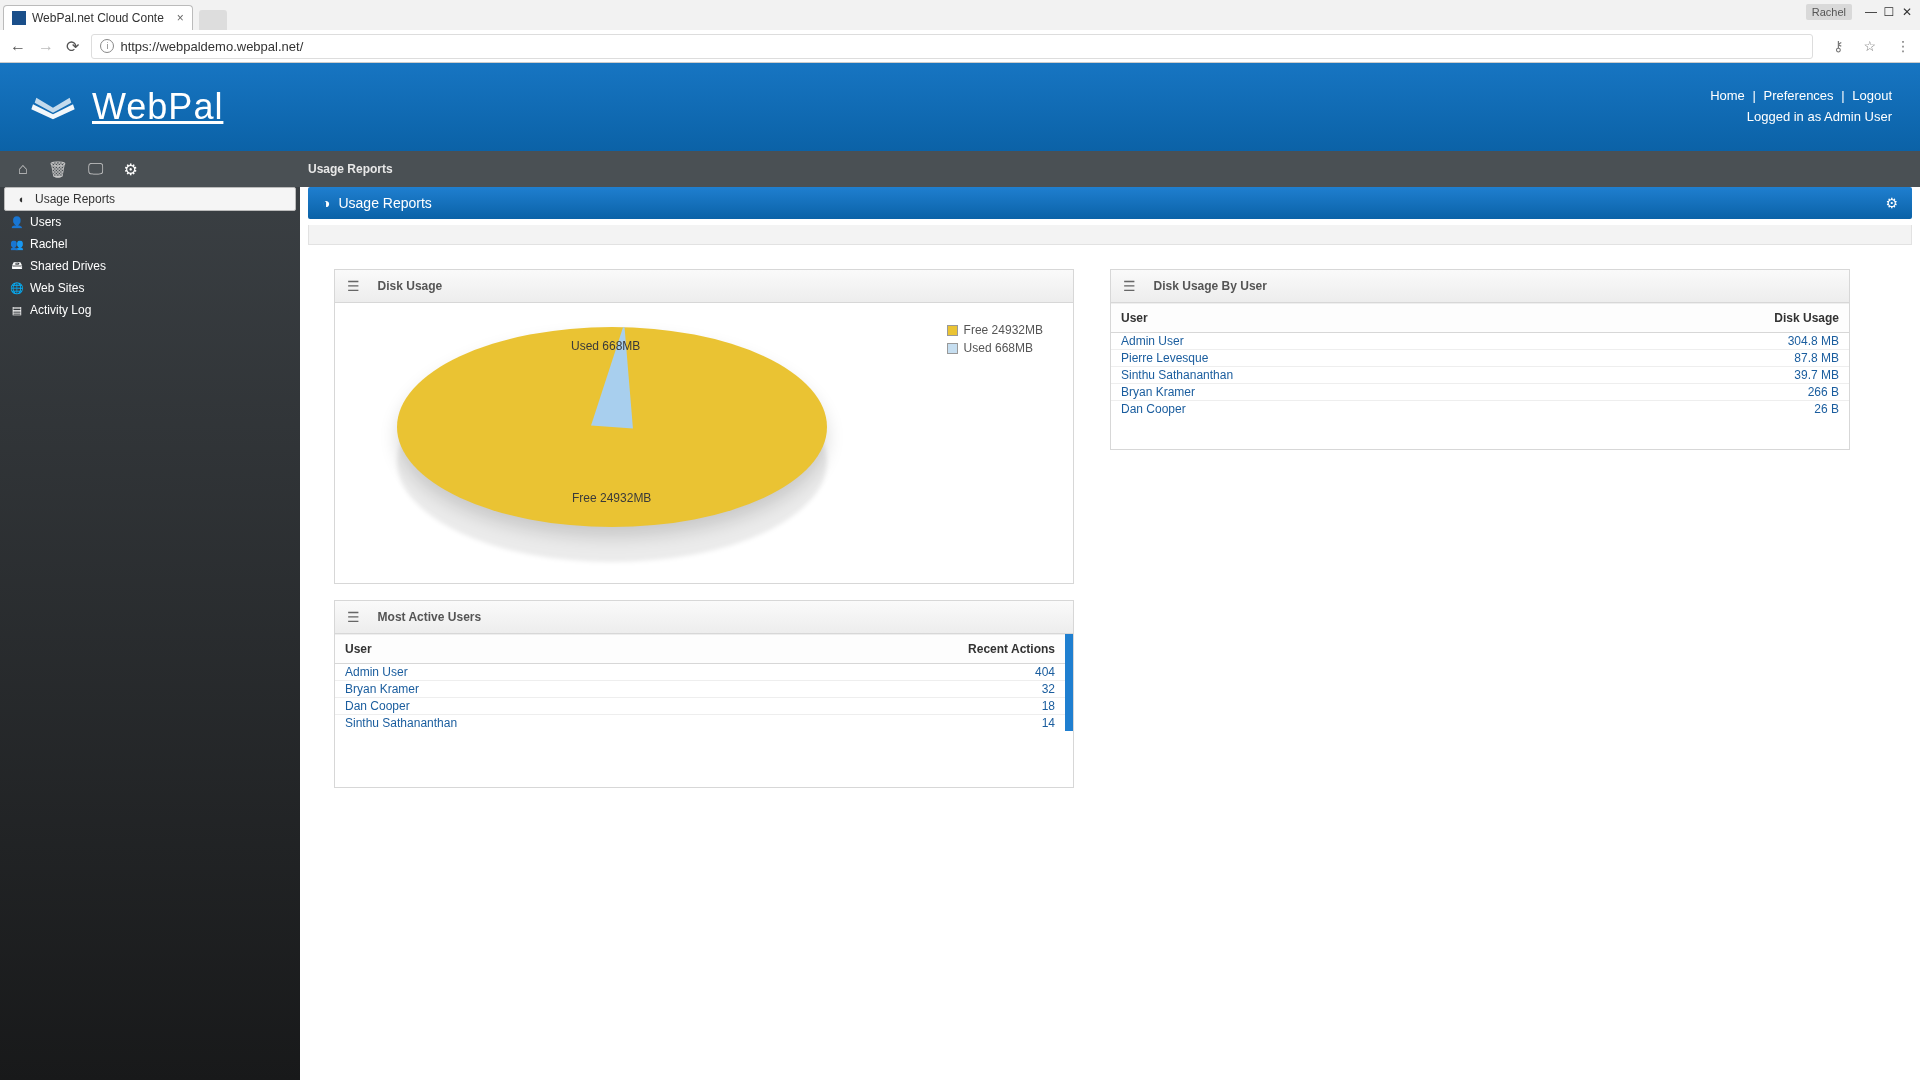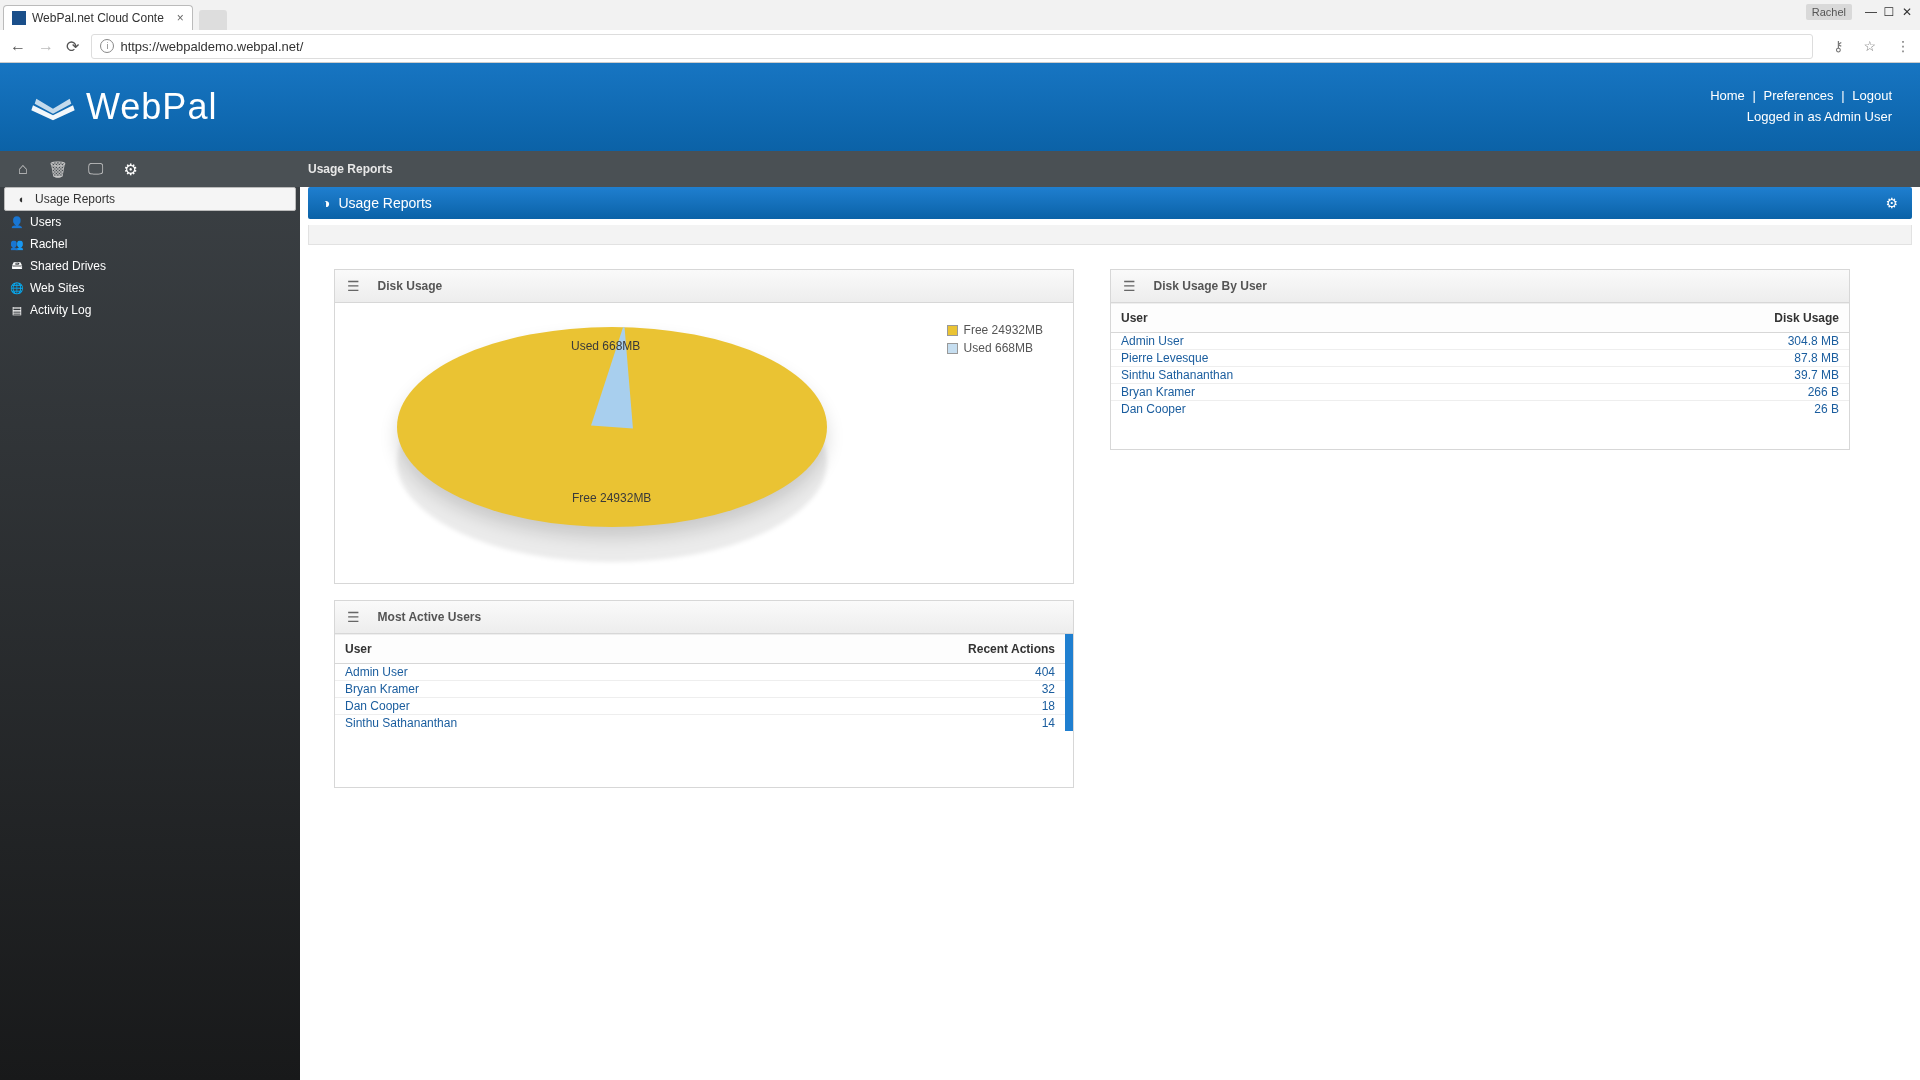--- a/index.html
+++ b/index.html
@@ -19,21 +19,21 @@
 .addr-bar { height: 32px; display: flex; align-items: center; padding: 0 10px; gap: 12px; }
 .addr-bar .nav-ico { color: #555; font-size: 16px; }
 .addr-bar .nav-ico.disabled { color: #bbb; }
 .addr-bar .url-box { flex: 1; border: 1px solid #ddd; border-radius: 3px; padding: 4px 8px; font-size: 13px; color: #999; display: flex; align-items: center; }
 .addr-bar .url-box .info-ico { margin-right: 6px; display:inline-block; width:14px; height:14px; border:1px solid #888; border-radius:50%; font-size:9px; line-height:12px; text-align:center; color:#888; }
 .addr-bar .url-dark { color: #333; }
 .addr-bar .right-ico { color: #777; font-size: 14px; margin-left: 8px; }
 
 
 .app-header { background: linear-gradient(#1775c2, #0b62a7); height: 88px; display: flex; align-items: center; justify-content: space-between; padding: 0 28px; color: #fff; }
-.logo { display: flex; align-items: center; gap: 8px; }
+.logo { display: flex; align-items: flex-start; gap: 14px; text-decoration: underline; }
 .logo-mark { width: 50px; height: 40px; }
 .logo-text { font-size: 36px; font-weight: 300; letter-spacing: 1px; }
 .header-links { text-align: right; font-size: 13px; line-height: 1.6; }
 .header-links a { color: #fff; text-decoration: none; }
 .header-links .sep { margin: 0 4px; }
 
 
 .toolbar { background: #4a5054; height: 36px; display: flex; align-items: center; }
 .toolbar-left { width: 300px; display: flex; align-items: center; gap: 20px; padding-left: 18px; }
 .toolbar-left .tico { color: #c9c9c9; font-size: 16px; }

